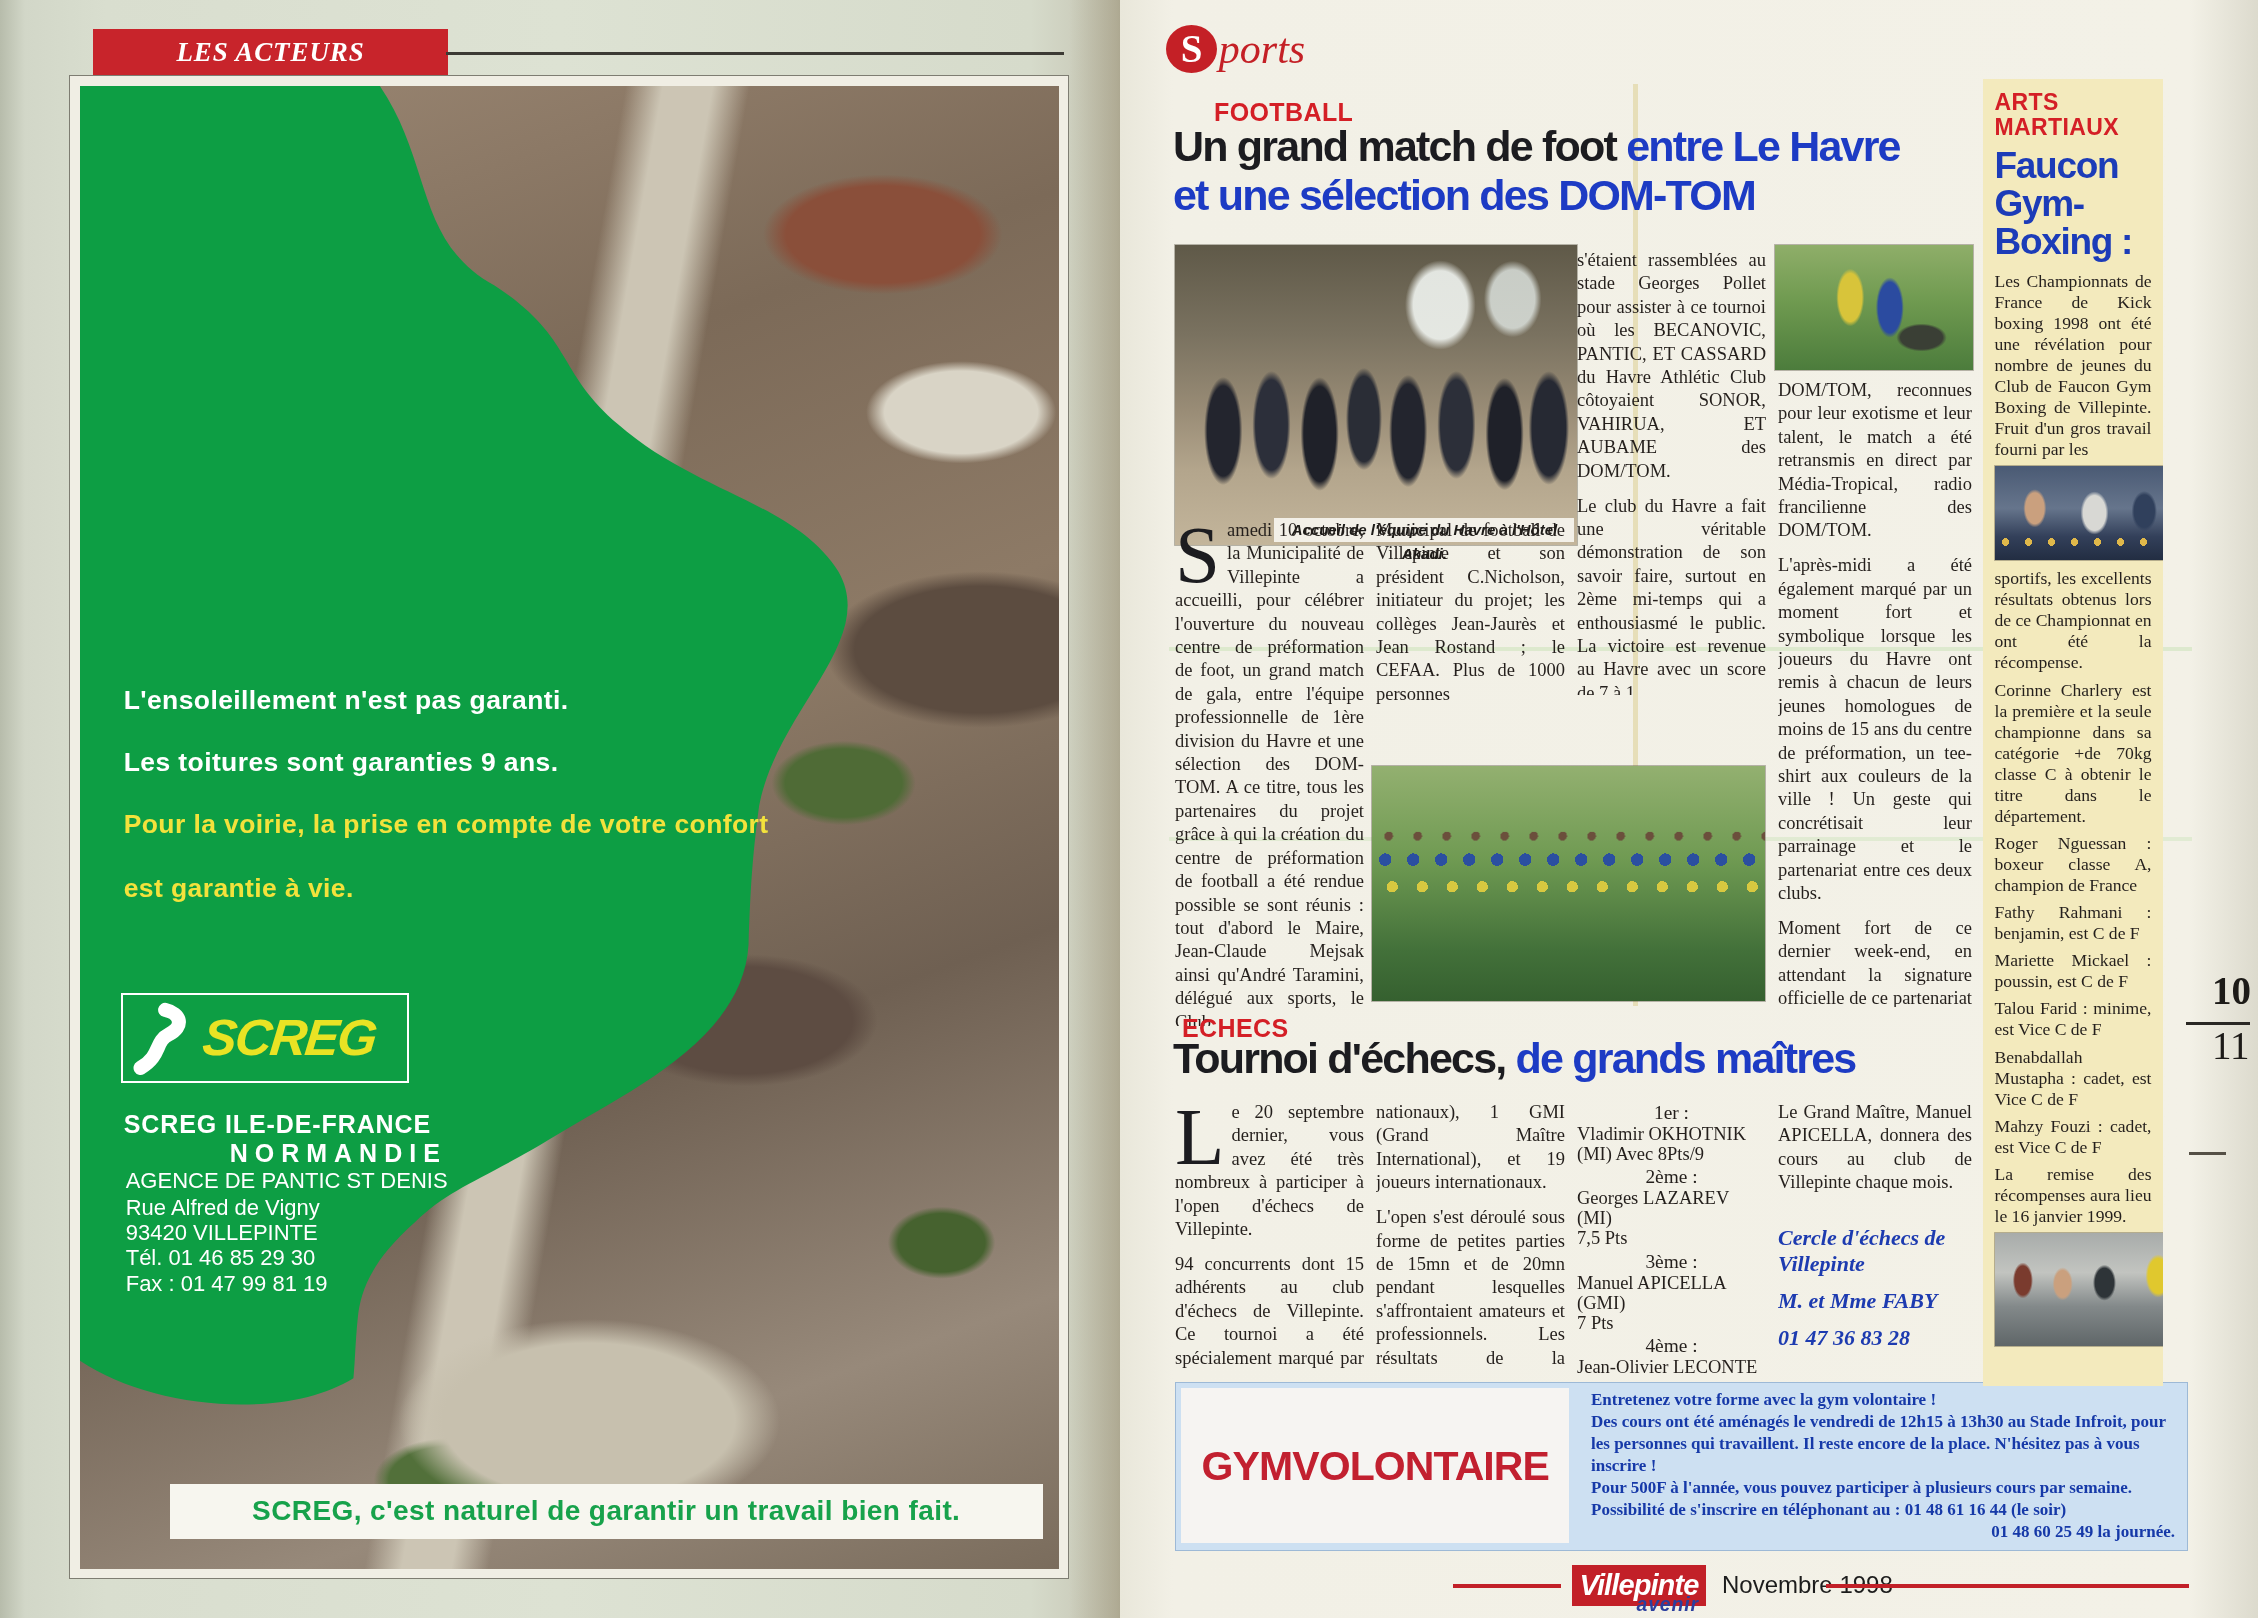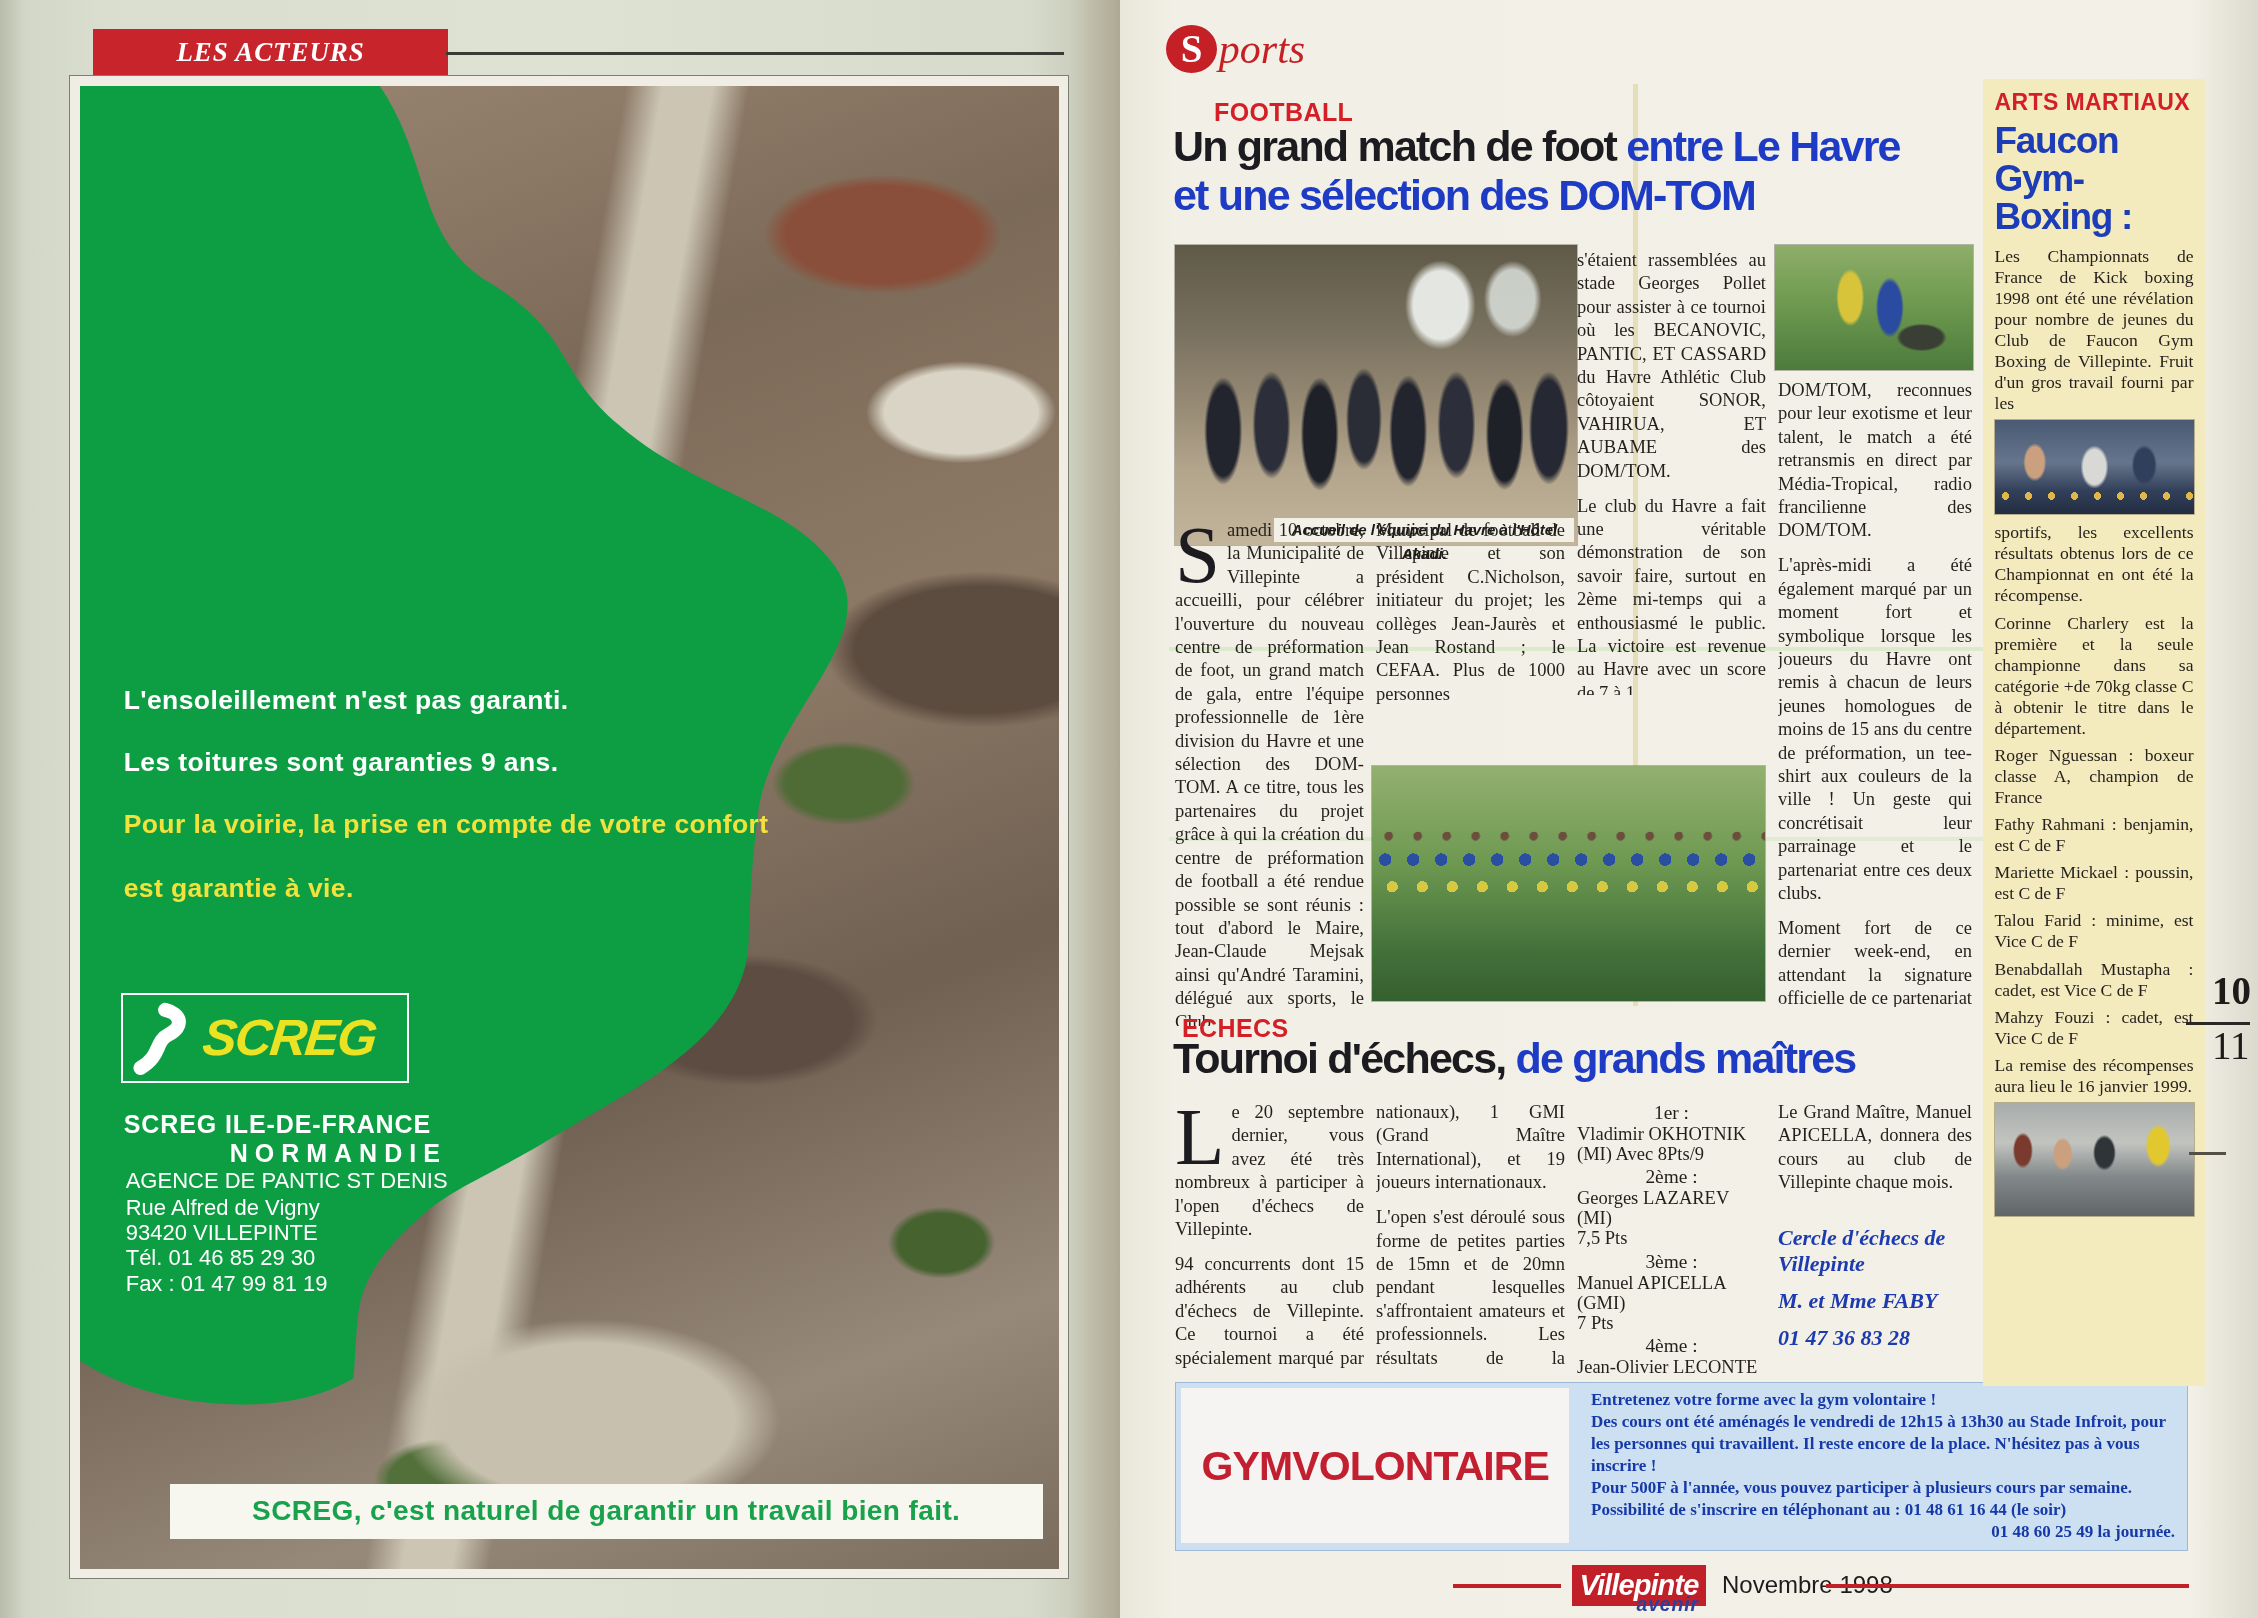--- a/index.html
+++ b/index.html
@@ -115,21 +115,21 @@
 
   .gym-box{position:absolute;left:55px;top:1382px;width:1013px;height:169px;background:#cde0f2;
     border:1.8px solid #9db9d6;box-sizing:border-box;overflow:hidden;}
   .gym-left{position:absolute;left:5.3px;top:5.3px;width:388px;height:155px;background:#f6f4f2;
     display:flex;align-items:center;justify-content:center;}
   .gym-left div{color:#c22030;font:900 41px/42px "Liberation Sans",sans-serif;letter-spacing:-0.9px;}
   .gym-right{position:absolute;left:415px;top:6.2px;width:584px;color:#1639a8;
     font:700 17px/22px "Liberation Serif",serif;}
   .gym-right .gl4{text-align:right;}
 
-  .sidebar{position:absolute;left:863px;top:79px;width:222px;height:1307px;background:#f3eabd;
+  .sidebar{position:absolute;left:863px;top:79px;width:180px;height:1307px;background:#f3eabd;
     box-sizing:border-box;padding:10.6px 11.5px;overflow:hidden;}
   .sb-kicker{color:#d41f26;font:700 23px/25px "Liberation Sans",sans-serif;letter-spacing:0.4px;}
   .sb-head{color:#1c3cb8;font:900 37px/38px "Liberation Sans",sans-serif;letter-spacing:-1.3px;margin:7px 0 10.6px 0;}
   .sb-p{font:400 17.6px/21px "Liberation Serif",serif;color:#241f1c;text-align:justify;margin:0 0 6.2px 0;}
   .sb-photo1{width:199px;height:94px;margin:3.5px 0 8px 0;
     background:
       radial-gradient(circle 5.3px at 10.6px 7px, #e0b84a 0 70%, rgba(224,184,74,0) 71%) 0 100%/23px 25px repeat-x,
       radial-gradient(ellipse 16px 26.5px at 20% 45%, #caa07e 0 58%, rgba(202,160,126,0) 72%),
       radial-gradient(ellipse 19.4px 30px at 50% 50%, #d8d8d4 0 58%, rgba(216,216,212,0) 72%),
       radial-gradient(ellipse 17.6px 28px at 75% 48%, #30405c 0 58%, rgba(48,64,92,0) 72%),

